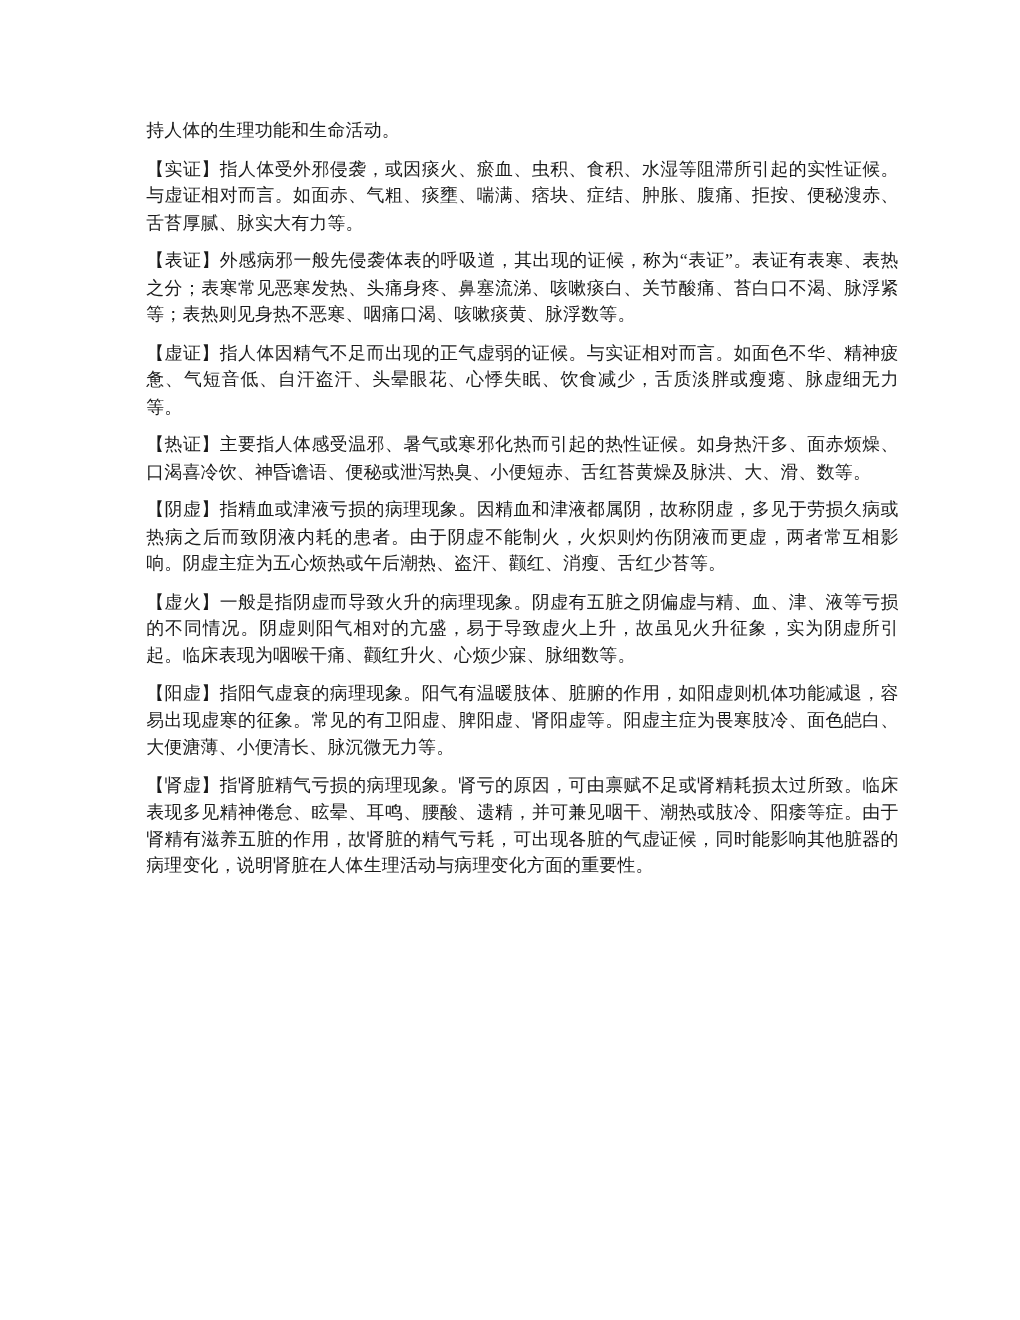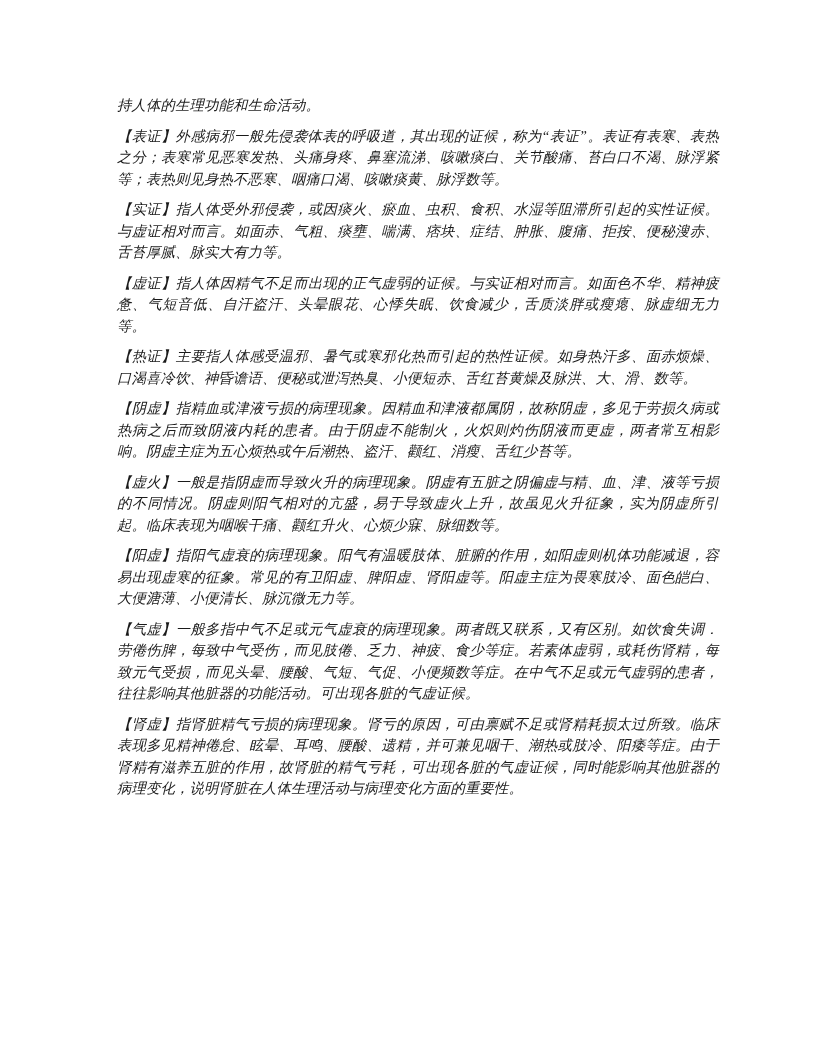--- a/index.html
+++ b/index.html
@@ -23,49 +23,47 @@
     color: #1a1a1a;
   }
   .para {
     margin: 0 0 9px 0;
     font-size: 14.3px;
     line-height: 21.5px;
     text-align: justify;
     text-justify: inter-character;
     word-break: break-all;
     letter-spacing: 0.2px;
-    font-style: italic;
   }
   .term {
     
     font-weight: normal;
   }
 </style>
 </head>
 <body>
 
 <div class="page">
   <div class="content">
 
     <p class="para"><span>持人体的生理功能和生命活动。</span></p>
 
 
+    <p class="para"><span class="term">【实证】</span><span>指人体受外邪侵袭，或因痰火、瘀血、虫积、食积、水湿等阻滞所引起的实性证候。与虚证相对而言。如面赤、气粗、痰壅、喘满、痞块、症结、肿胀、腹痛、拒按、便秘溲赤、舌苔厚腻、脉实大有力等。</span></p>
+
     <p class="para"><span class="term">【表证】</span><span>外感病邪一般先侵袭体表的呼吸道，其出现的证候，称为“表证”。表证有表寒、表热之分；表寒常见恶寒发热、头痛身疼、鼻塞流涕、咳嗽痰白、关节酸痛、苔白口不渴、脉浮紧等；表热则见身热不恶寒、咽痛口渴、咳嗽痰黄、脉浮数等。</span></p>
-
-    <p class="para"><span class="term">【实证】</span><span>指人体受外邪侵袭，或因痰火、瘀血、虫积、食积、水湿等阻滞所引起的实性证候。与虚证相对而言。如面赤、气粗、痰壅、喘满、痞块、症结、肿胀、腹痛、拒按、便秘溲赤、舌苔厚腻、脉实大有力等。</span></p>
 
     <p class="para"><span class="term">【虚证】</span><span>指人体因精气不足而出现的正气虚弱的证候。与实证相对而言。如面色不华、精神疲惫、气短音低、自汗盗汗、头晕眼花、心悸失眠、饮食减少，舌质淡胖或瘦瘪、脉虚细无力等。</span></p>
 
     <p class="para"><span class="term">【热证】</span><span>主要指人体感受温邪、暑气或寒邪化热而引起的热性证候。如身热汗多、面赤烦燥、口渴喜冷饮、神昏谵语、便秘或泄泻热臭、小便短赤、舌红苔黄燥及脉洪、大、滑、数等。</span></p>
 
     <p class="para"><span class="term">【阴虚】</span><span>指精血或津液亏损的病理现象。因精血和津液都属阴，故称阴虚，多见于劳损久病或热病之后而致阴液内耗的患者。由于阴虚不能制火，火炽则灼伤阴液而更虚，两者常互相影响。阴虚主症为五心烦热或午后潮热、盗汗、颧红、消瘦、舌红少苔等。</span></p>
 
     <p class="para"><span class="term">【虚火】</span><span>一般是指阴虚而导致火升的病理现象。阴虚有五脏之阴偏虚与精、血、津、液等亏损的不同情况。阴虚则阳气相对的亢盛，易于导致虚火上升，故虽见火升征象，实为阴虚所引起。临床表现为咽喉干痛、颧红升火、心烦少寐、脉细数等。</span></p>
 
     <p class="para"><span class="term">【阳虚】</span><span>指阳气虚衰的病理现象。阳气有温暖肢体、脏腑的作用，如阳虚则机体功能减退，容易出现虚寒的征象。常见的有卫阳虚、脾阳虚、肾阳虚等。阳虚主症为畏寒肢冷、面色皑白、大便溏薄、小便清长、脉沉微无力等。</span></p>
 
-    <p class="para"><span class="term">【气虚】</span><span>一般多指中气不足或元气虚衰的病理现象。两者既又联系，又有区别。如饮食失调．劳倦伤脾，每致中气受伤，而见肢倦、乏力、神疲、食少等症。若素体虚弱，或耗伤肾精，每致元气受损，而见头晕、腰酸、气短、气促、小便频数等症。在中气不足或元气虚弱的患者，往往影响其他脏器的功能活动。可出现各脏的气虚证候。</span></p>
 
     <p class="para"><span class="term">【肾虚】</span><span>指肾脏精气亏损的病理现象。肾亏的原因，可由禀赋不足或肾精耗损太过所致。临床表现多见精神倦怠、眩晕、耳鸣、腰酸、遗精，并可兼见咽干、潮热或肢冷、阳痿等症。由于肾精有滋养五脏的作用，故肾脏的精气亏耗，可出现各脏的气虚证候，同时能影响其他脏器的病理变化，说明肾脏在人体生理活动与病理变化方面的重要性。</span></p>
 
 
   </div>
 </div>
 
 </body></html>

